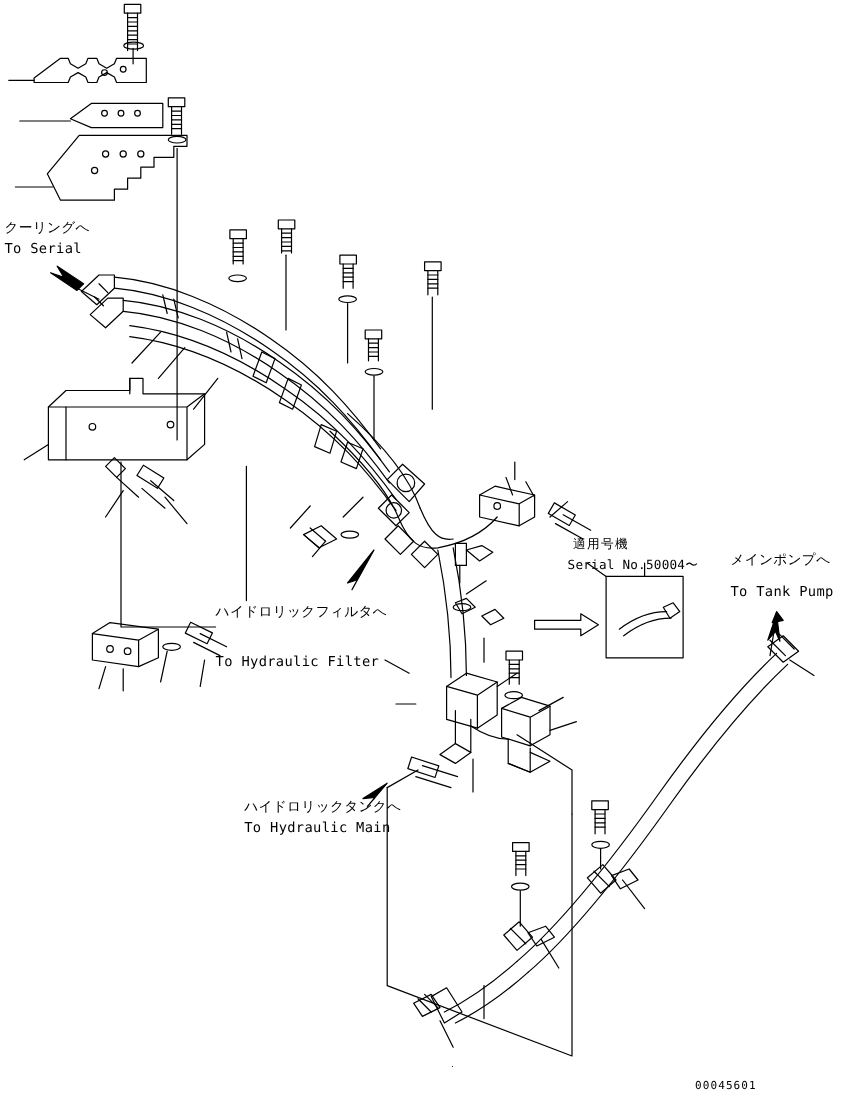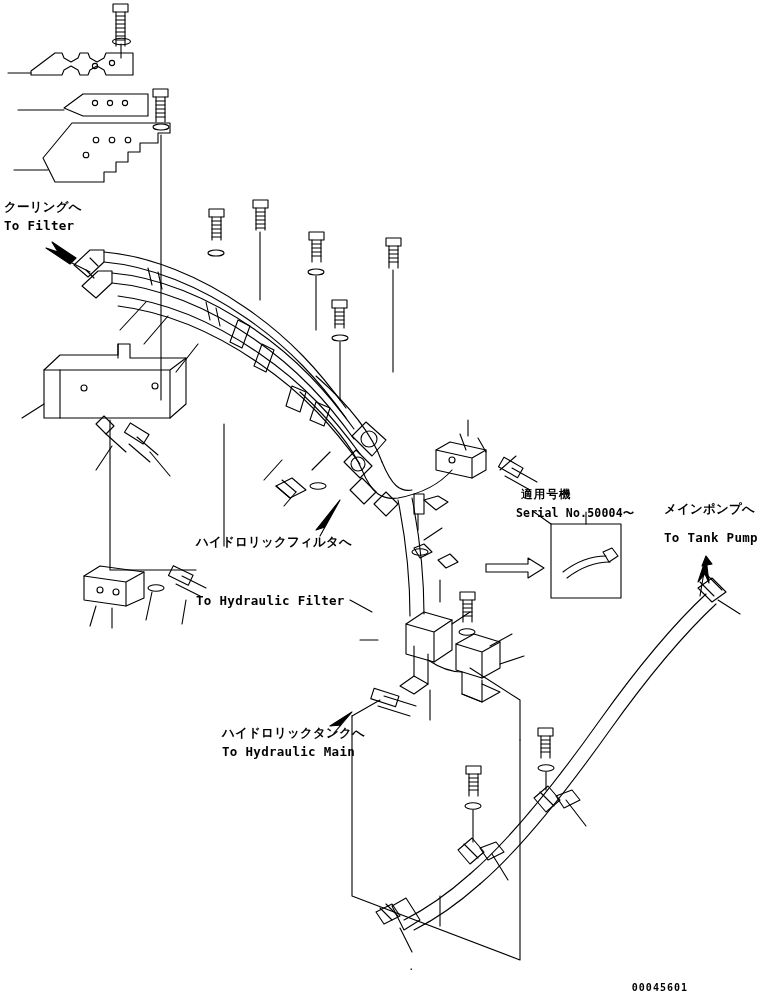--- a/index.html
+++ b/index.html
@@ -1,18 +1,18 @@
 <!DOCTYPE html>
 <html><head>
 <meta charset="utf-8">
 <style>
   html,body{margin:0;padding:0;background:#ffffff;}
   body{width:767px;height:1001px;position:relative;overflow:hidden;
        font-family:"Liberation Sans", sans-serif;color:#000;}
-  #sheet{position:absolute;left:0;top:0;width:698px;height:1001px;font-weight:bold;}
+  #sheet{position:absolute;left:0;top:0;width:698px;height:1001px;}
   svg.art{position:absolute;left:0;top:0;width:767px;height:1001px;}
   .lbl{position:absolute;white-space:pre;line-height:1.18;}
   .jp{font-family:"DejaVu Sans", sans-serif;font-size:12.5px;letter-spacing:0.2px;}
   .en{font-family:"DejaVu Sans Mono", monospace;font-size:12.5px;letter-spacing:0.3px;}
   .en-sm{font-family:"DejaVu Sans Mono", monospace;font-size:11.5px;letter-spacing:0.2px;text-align:center;}
   .jp-sm{font-family:"DejaVu Sans", sans-serif;font-size:11.5px;letter-spacing:1.2px;}
   .partno{position:absolute;right:10px;bottom:8px;
           font-family:"DejaVu Sans Mono", monospace;font-size:10px;letter-spacing:1px;}
   .tiny-dot{position:absolute;left:410px;top:962px;font-size:9px;color:#000;}
 </style>
@@ -329,23 +329,23 @@
       <path d="M330 452 L312 470"></path>
       <path d="M296 492 L284 506"></path>
       <path d="M424 540 L442 528"></path>
       <path d="M372 612 L350 600"></path>
       <path d="M490 646 L512 634"></path>
       <path d="M500 664 L524 656"></path>
     </g>
   </svg>
 
   <div class="lbl jp" style="left:4px;top:200px;">クーリングへ</div>
-  <div class="lbl en" style="left:4px;top:219px;">To Filter</div>
-
-  <div class="lbl jp" style="left:196px;top:535px;">ハイドロリックフィルタへ</div>
+  <div class="lbl en" style="left:4px;top:219px;">To Serial</div>
+
+  <div class="lbl jp" style="left:196px;top:549px;">ハイドロリックフィルタへ</div>
   <div class="lbl en" style="left:196px;top:554px;margin-top:40px;">To Hydraulic Filter</div>
 
   <div class="lbl jp" style="left:222px;top:726px;">ハイドロリックタンクへ</div>
   <div class="lbl en" style="left:222px;top:745px;">To Hydraulic Main</div>
 
   <div class="lbl jp" style="left:664px;top:502px;">メインポンプへ</div>
   <div class="lbl en" style="left:664px;top:531px;">To Tank Pump</div>
 
   <div class="lbl jp-sm" style="left:521px;top:488px;">適用号機</div>
   <div class="lbl en-sm" style="left:516px;top:507px;">Serial No.50004〜</div>

